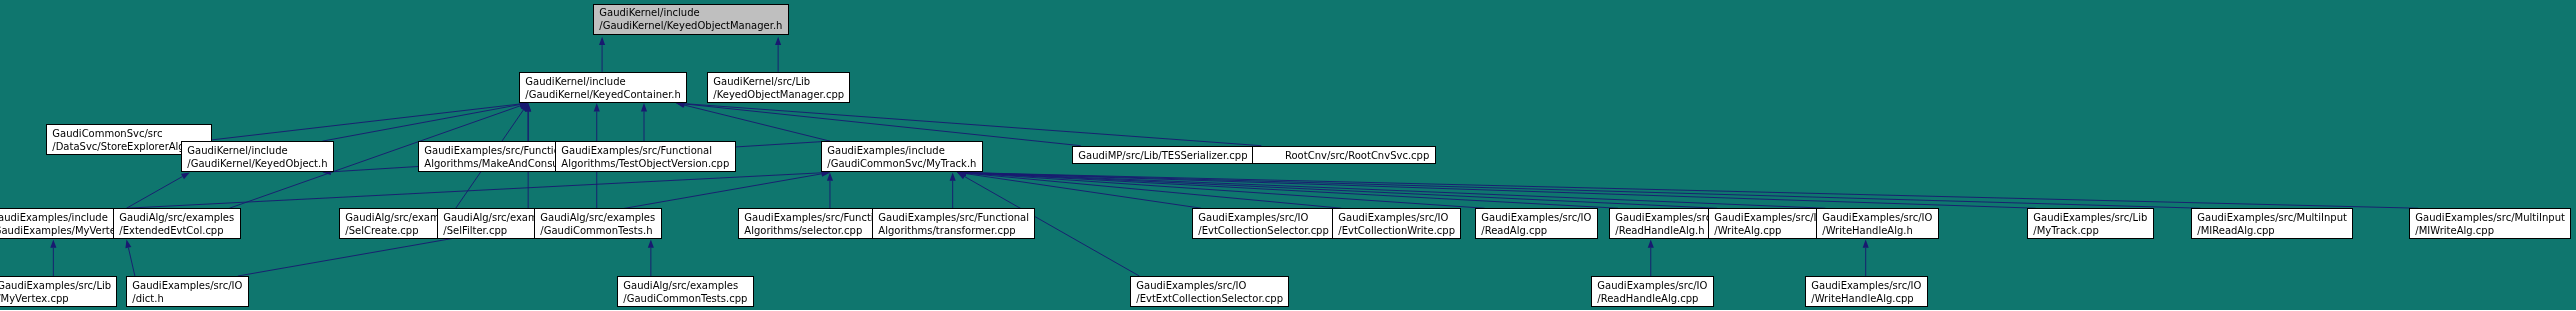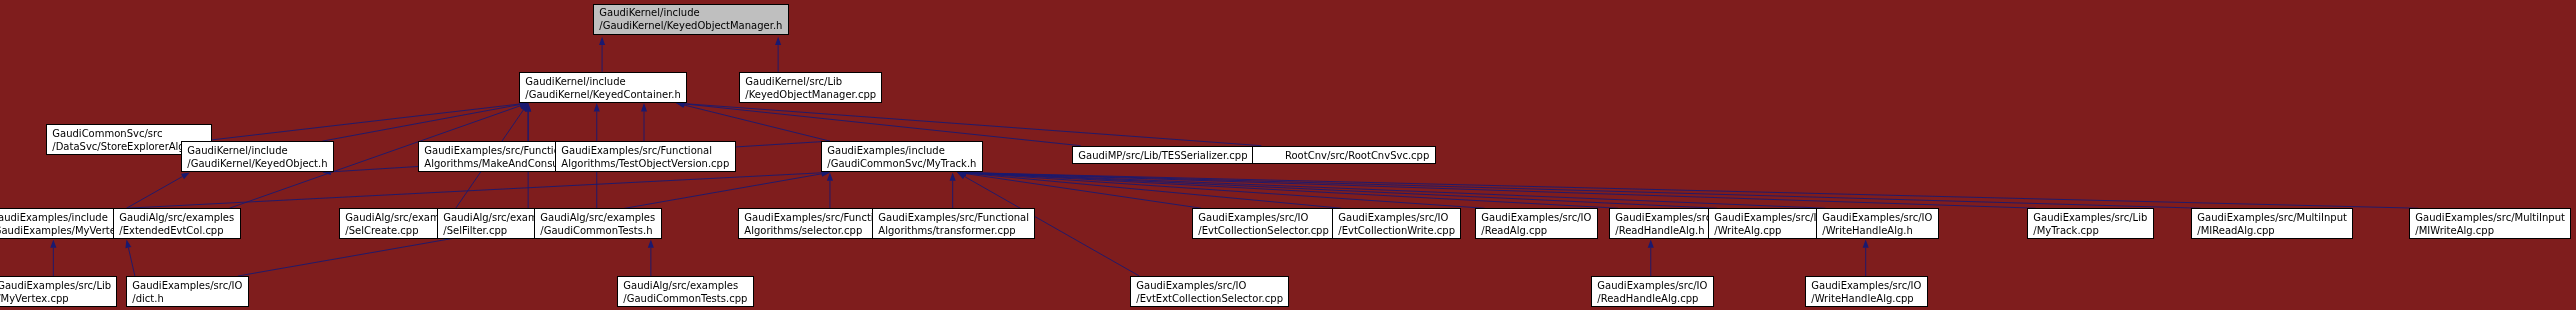--- a/index.html
+++ b/index.html
@@ -1,19 +1,19 @@
 <!DOCTYPE html>
 <html style="font-size:12.2px"><head>
 <meta charset="utf-8">
 <style>
   html,body{margin:0;padding:0;background:#ffffff;}
   #graph-root{
     position:relative;
     width:2576px;height:310px;
-    background:#7f1d1d;
+    background:#0f766e;
     font-family:"DejaVu Sans","Liberation Sans",sans-serif;
     overflow:hidden;
   }
   #edge-layer{position:absolute;left:0;top:0;width:2576px;height:312px;pointer-events:none;}
   .node{
     position:absolute;
     box-sizing:border-box;
     background:#ffffff;
     border:0.8px solid #000000;
     color:#000000;
@@ -103,21 +103,21 @@
       <line x1="2166" y1="362" x2="2166" y2="325" stroke="#191970" stroke-width="1.2"></line>
       <polygon points="2166,314 2170,325 2162,325" fill="#191970"></polygon>
       <line x1="2448" y1="362" x2="2448" y2="325" stroke="#191970" stroke-width="1.2"></line>
       <polygon points="2448,314 2452,325 2444,325" fill="#191970"></polygon>
     </svg>
   <div id="node-layer">
       <div class="node root" style="top: 3.8px; left: 593px;">GaudiKernel/include
 /GaudiKernel/KeyedObjectManager.h</div>
       <div class="node" style="top: 72px; left: 519px;">GaudiKernel/include
 /GaudiKernel/KeyedContainer.h</div>
-      <div class="node" style="top: 72px; left: 707px; margin-left: 32px;">GaudiKernel/src/Lib
+      <div class="node" style="top: 72px; left: 707px;">GaudiKernel/src/Lib
 /KeyedObjectManager.cpp</div>
       <div class="node" style="top: 124px; left: 46px;">GaudiCommonSvc/src
 /DataSvc/StoreExplorerAlg.cpp</div>
       <div class="node" style="top: 141px; left: 181px;">GaudiKernel/include
 /GaudiKernel/KeyedObject.h</div>
       <div class="node" style="top: 141px; left: 418px;">GaudiExamples/src/Functional
 Algorithms/MakeAndConsume.cpp</div>
       <div class="node" style="top: 141px; left: 555px;">GaudiExamples/src/Functional
 Algorithms/TestObjectVersion.cpp</div>
       <div class="node" style="top: 141px; left: 821px;">GaudiExamples/include

